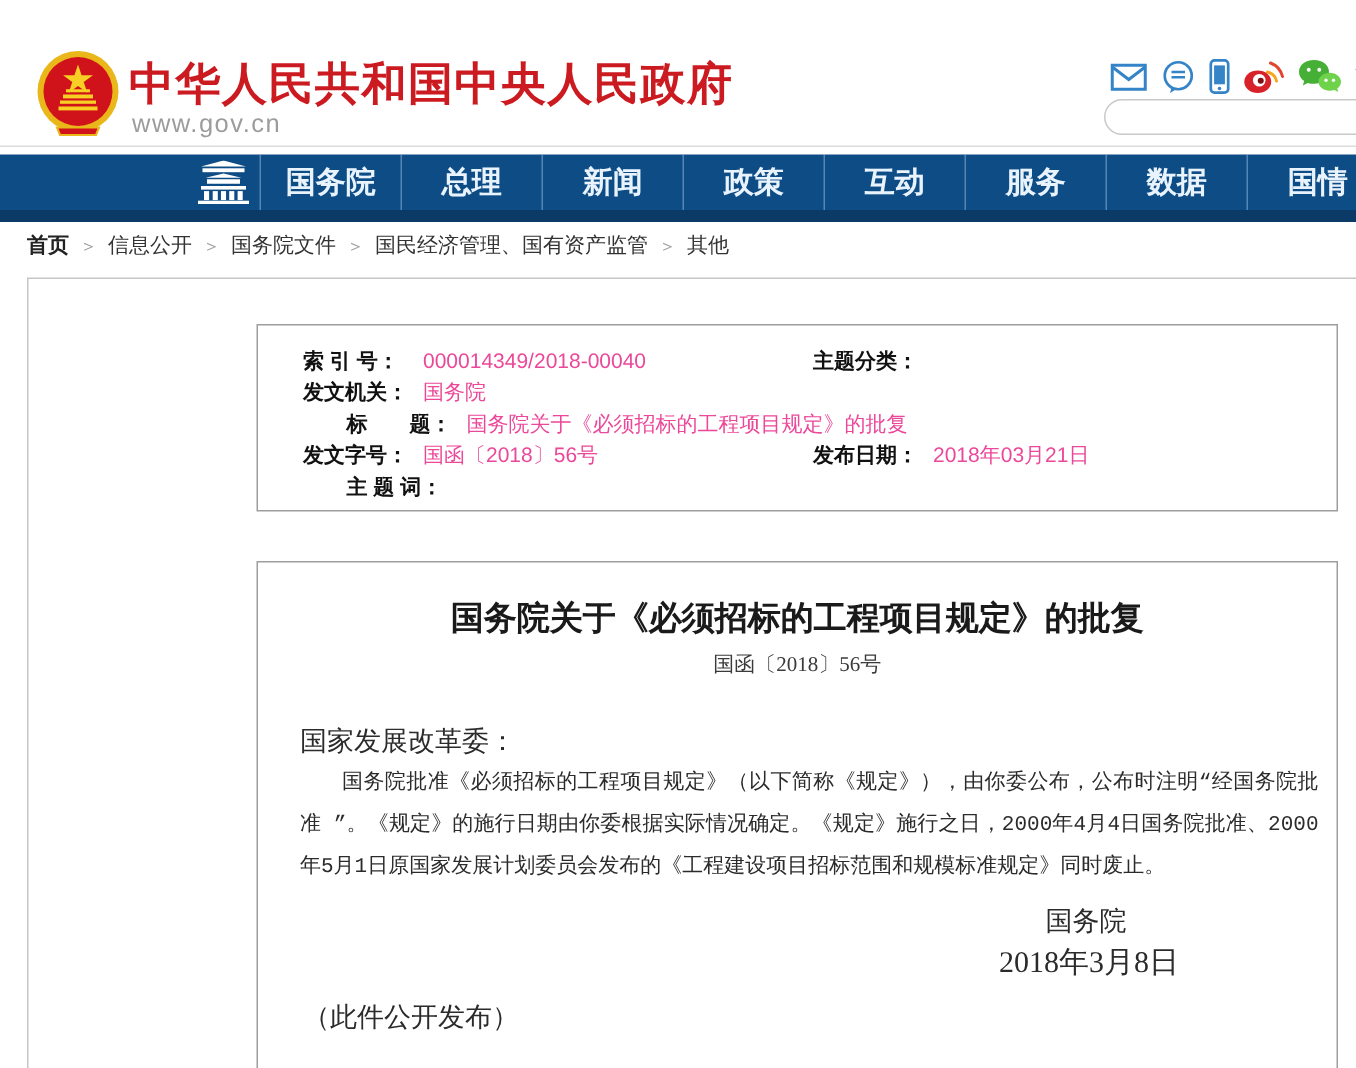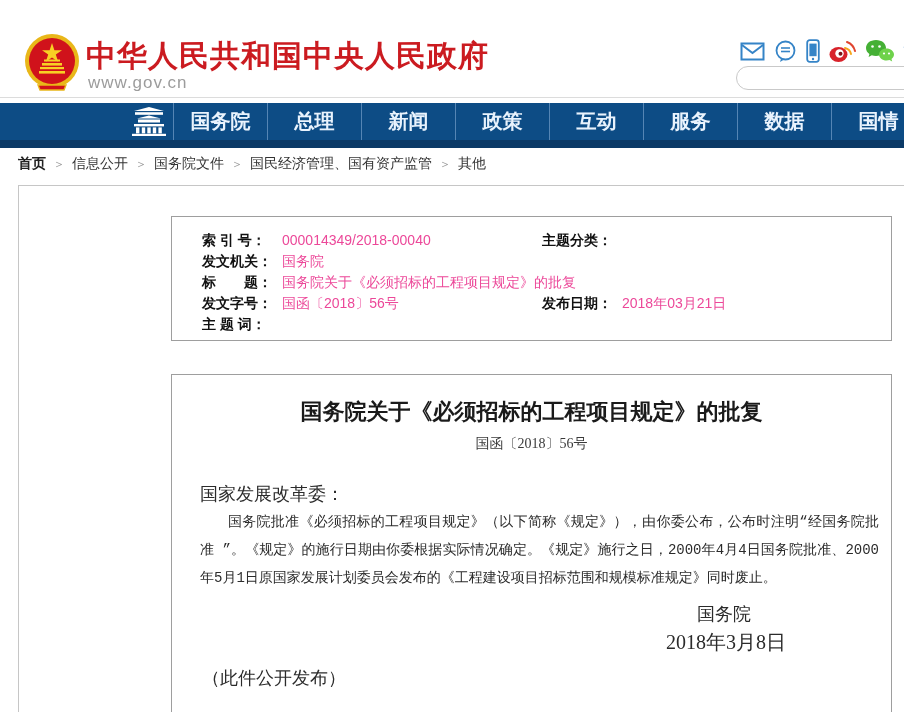--- a/index.html
+++ b/index.html
@@ -59,21 +59,21 @@
     background:#fff;border:1px solid #c6c6c6;box-sizing:border-box;
   }
   
   .meta-box{
     position:absolute;left:152px;top:30px;width:721px;height:125px;
     border:1px solid #9e9e9e;box-sizing:border-box;
     padding:13px 10px 0 30px;font-size:14px;
   }
   .m-row{display:flex;line-height:21px;}
   .m-left{width:340px;flex:none;display:flex;min-width:0;}
-  .m-left.wide{width:auto;flex:1;}
+  .m-left.wide{width:auto;flex:1;margin-left:29px;}
   .m-right{flex:1;display:flex;min-width:0;}
   .f-label{font-weight:bold;color:#111;width:70px;flex:none;white-space:pre;}
   .f-value{color:#ec4899;margin-left:10px;white-space:nowrap;}
   
   .doc-box{
     position:absolute;left:152px;top:188px;width:721px;height:380px;
     border:1px solid #9e9e9e;box-sizing:border-box;background:#fff;
     font-family:"Liberation Serif","DejaVu Serif",serif;color:#2b2b2b;
   }
   .doc-title{

